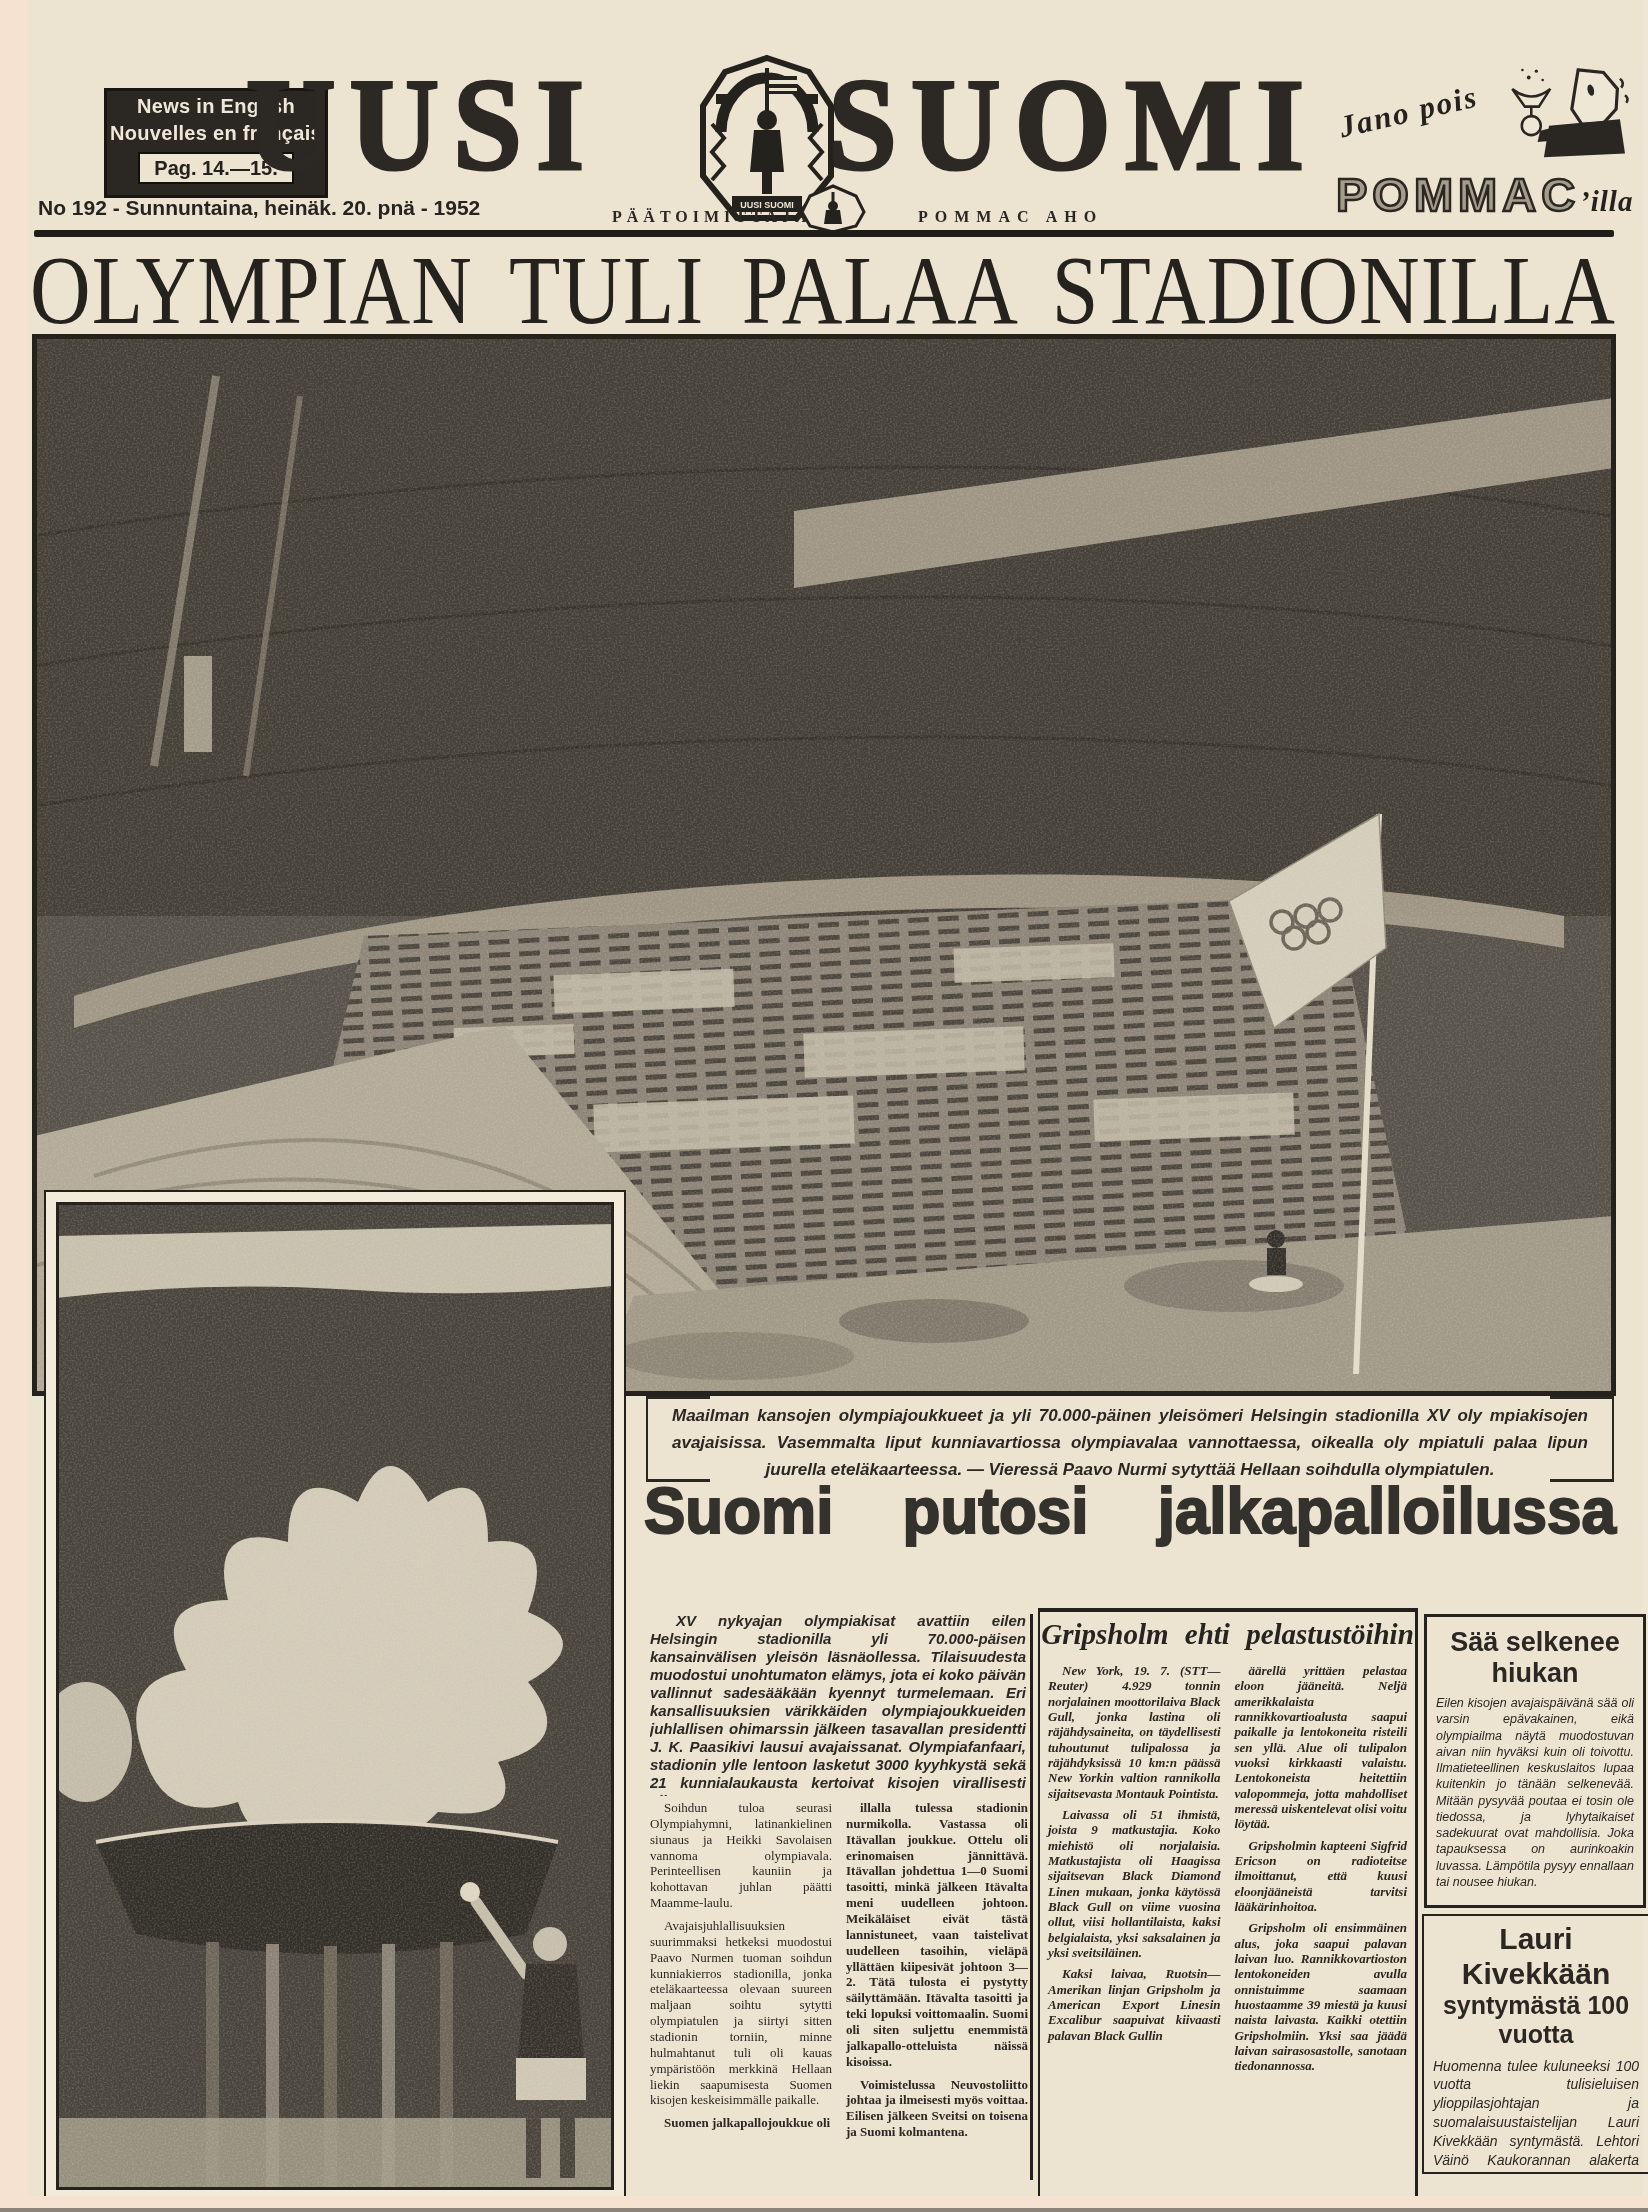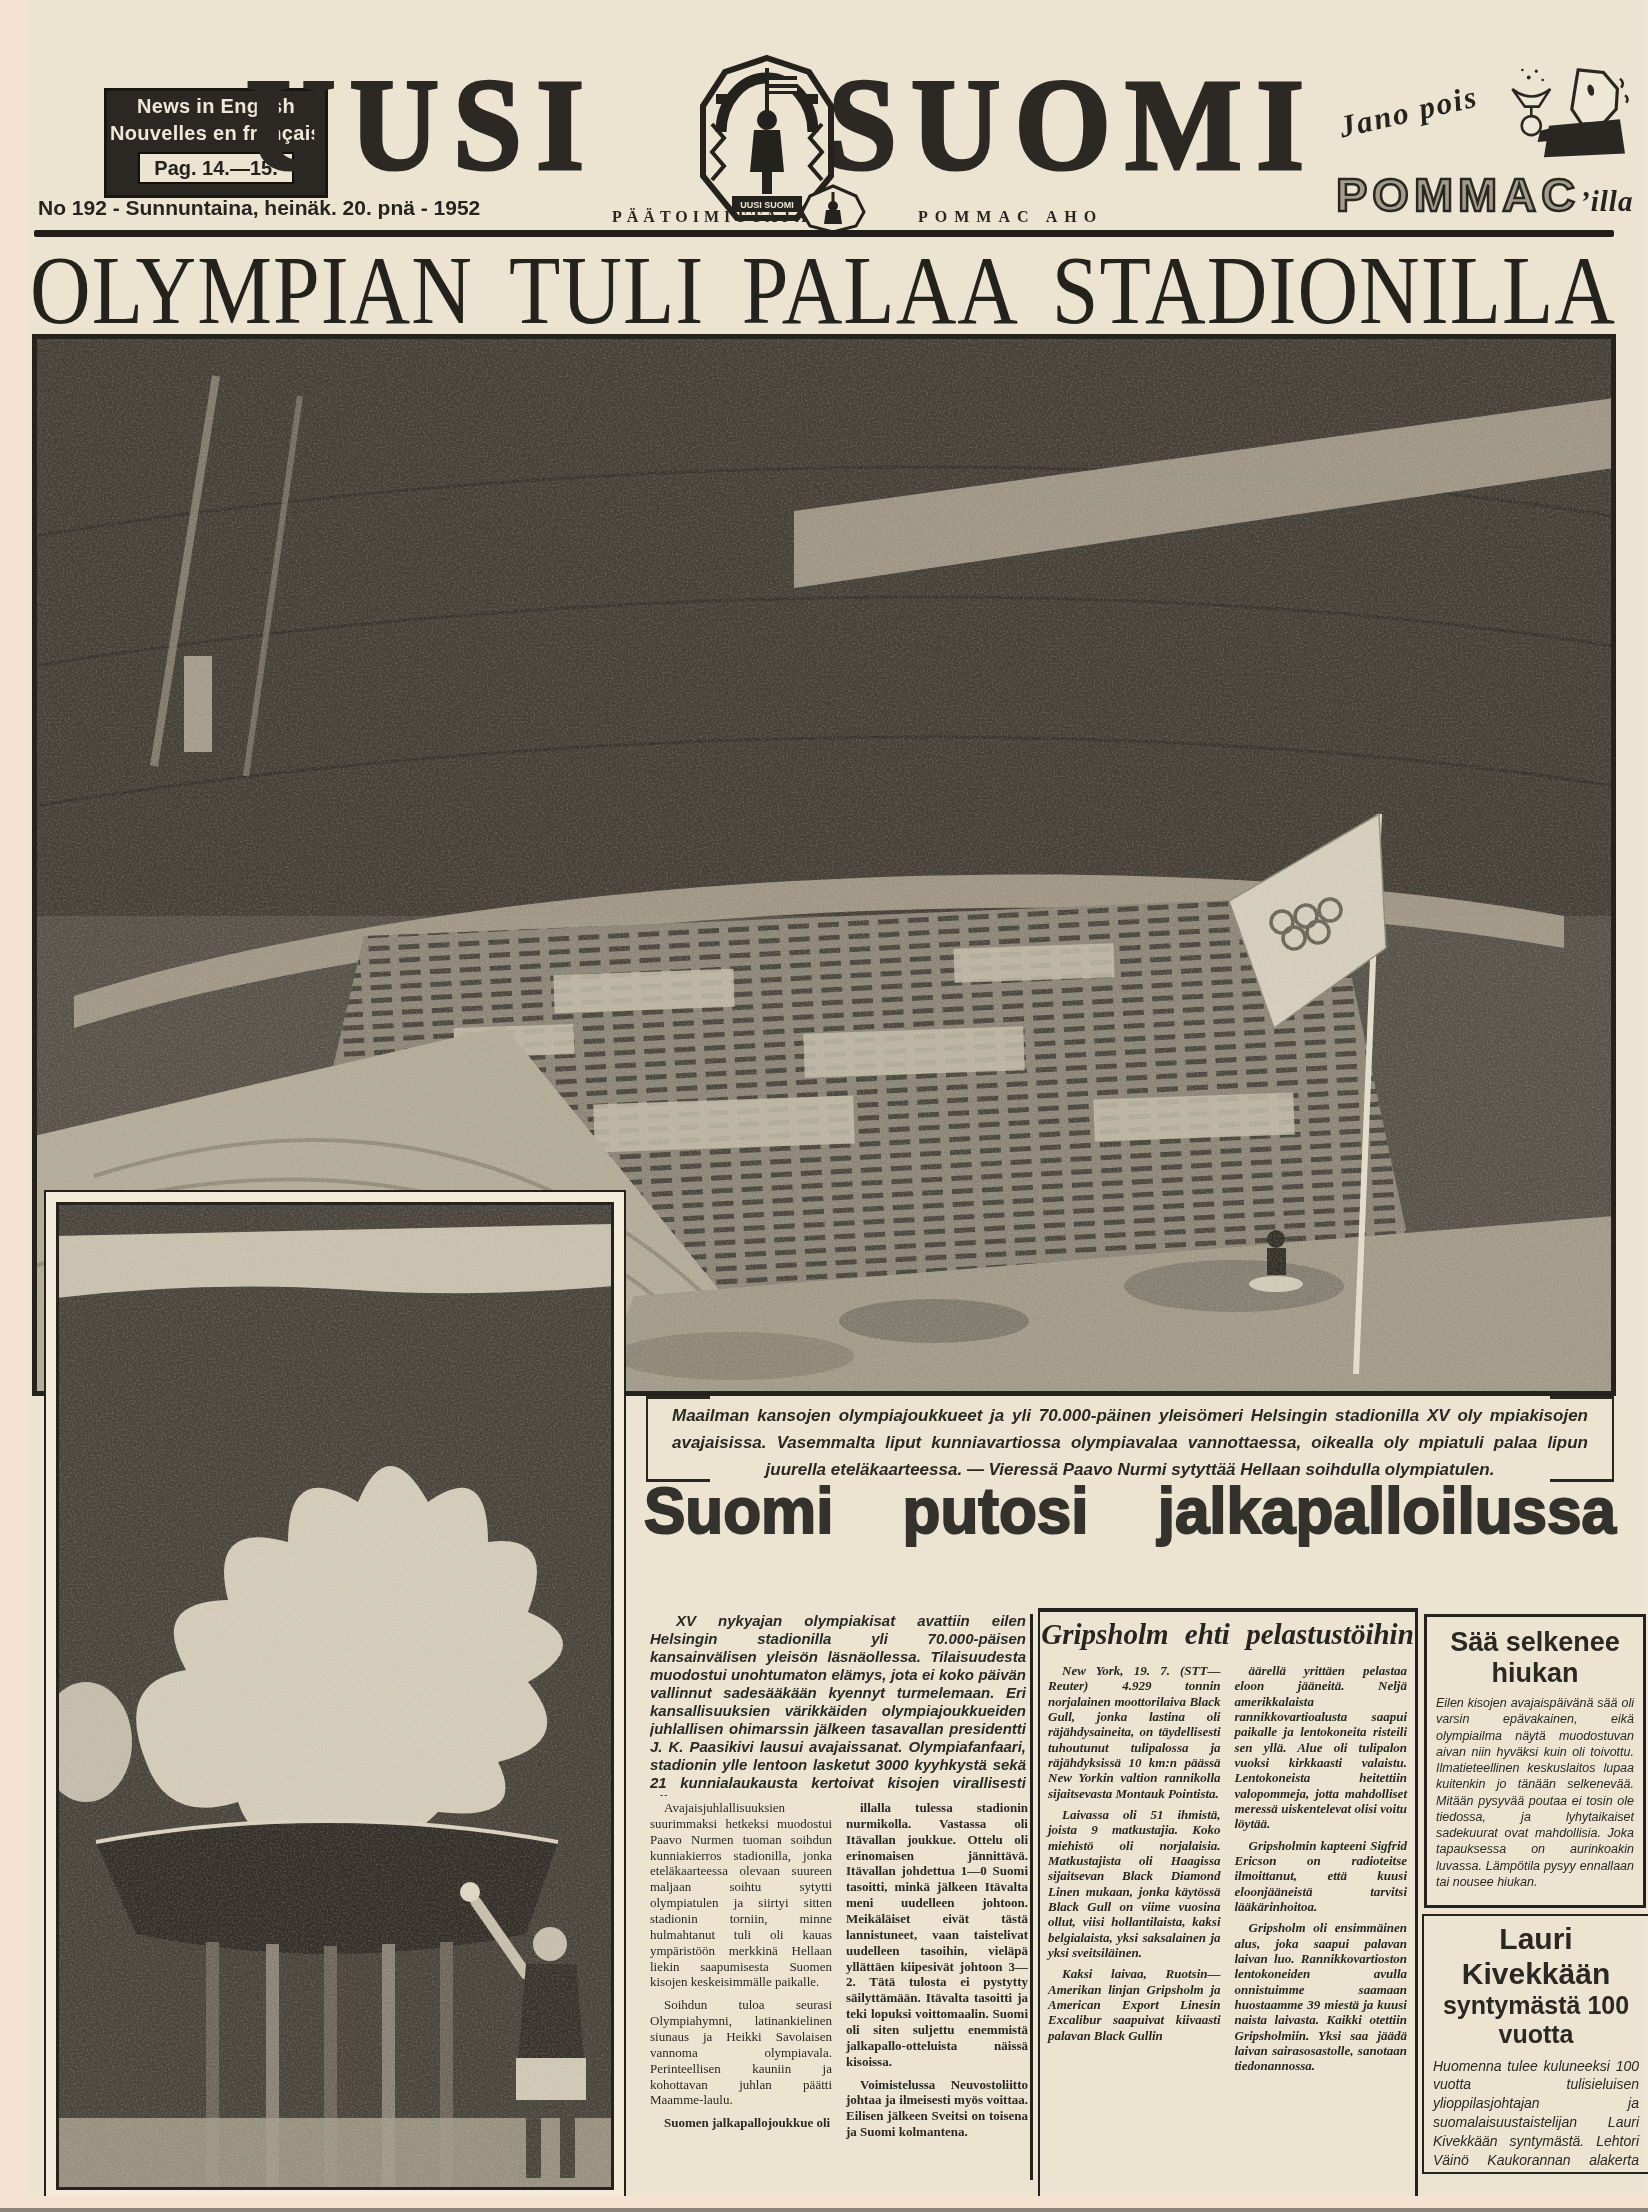--- a/index.html
+++ b/index.html
@@ -318,22 +318,22 @@
   <div class="abs caption">Maailman kansojen olympiajoukkueet ja yli 70.000-päinen yleisömeri Helsingin stadionilla XV oly mpiakisojen avajaisissa. Vasemmalta liput kunniavartiossa olympiavalaa vannottaessa, oikealla oly mpiatuli palaa lipun juurella eteläkaarteessa. — Vieressä Paavo Nurmi sytyttää Hellaan soihdulla olympiatulen.</div>
   <div class="abs tick" style="left:646px;top:1396px;"></div>
   <div class="abs tick" style="left:1550px;top:1396px;"></div>
   <div class="abs tick" style="left:646px;top:1479px;"></div>
   <div class="abs tick" style="left:1550px;top:1479px;"></div>
 
   <div class="abs fb-headline">Suomi putosi jalkapalloilussa</div>
   <div class="abs fb-lead">XV nykyajan olympiakisat avattiin eilen Helsingin stadionilla yli 70.000-päisen kansainvälisen yleisön läsnäollessa. Tilaisuudesta muodostui unohtumaton elämys, jota ei koko päivän vallinnut sadesääkään kyennyt turmelemaan. Eri kansallisuuksien värikkäiden olympiajoukkueiden juhlallisen ohimarssin jälkeen tasavallan presidentti J. K. Paasikivi lausui avajaissanat. Olympiafanfaari, stadionin ylle lentoon lasketut 3000 kyyhkystä sekä 21 kunnialaukausta kertoivat kisojen virallisesti alkaneen.</div>
   <div class="abs fb-cols">
     <div class="fb-col c1">
+      <p>Soihdun tuloa seurasi Olympiahymni, latinankielinen siunaus ja Heikki Savolaisen vannoma olympiavala. Perinteellisen kauniin ja kohottavan juhlan päätti Maamme-laulu.</p>
       <p>Avajaisjuhlallisuuksien suurimmaksi hetkeksi muodostui Paavo Nurmen tuoman soihdun kunniakierros stadionilla, jonka eteläkaarteessa olevaan suureen maljaan soihtu sytytti olympiatulen ja siirtyi sitten stadionin torniin, minne hulmahtanut tuli oli kauas ympäristöön merkkinä Hellaan liekin saapumisesta Suomen kisojen keskeisimmälle paikalle.</p>
-      <p>Soihdun tuloa seurasi Olympiahymni, latinankielinen siunaus ja Heikki Savolaisen vannoma olympiavala. Perinteellisen kauniin ja kohottavan juhlan päätti Maamme-laulu.</p>
       <p class="bold">Suomen jalkapallojoukkue oli</p>
     </div>
     <div class="fb-col c2">
       <p>illalla tulessa stadionin nurmikolla. Vastassa oli Itävallan joukkue. Ottelu oli erinomaisen jännittävä. Itävallan johdettua 1—0 Suomi tasoitti, minkä jälkeen Itävalta meni uudelleen johtoon. Meikäläiset eivät tästä lannistuneet, vaan taistelivat uudelleen tasoihin, vieläpä yllättäen kiipesivät johtoon 3—2. Tätä tulosta ei pystytty säilyttämään. Itävalta tasoitti ja teki lopuksi voittomaalin. Suomi oli siten suljettu enemmistä jalkapallo-otteluista näissä kisoissa.</p>
       <p>Voimistelussa Neuvostoliitto johtaa ja ilmeisesti myös voittaa. Eilisen jälkeen Sveitsi on toisena ja Suomi kolmantena.</p>
       <p class="bold">Selostukset ja kuvat eilispäivän tapahtumista sisäsivulla.</p>
     </div>
   </div>
   <div class="abs vrule"></div>
 

